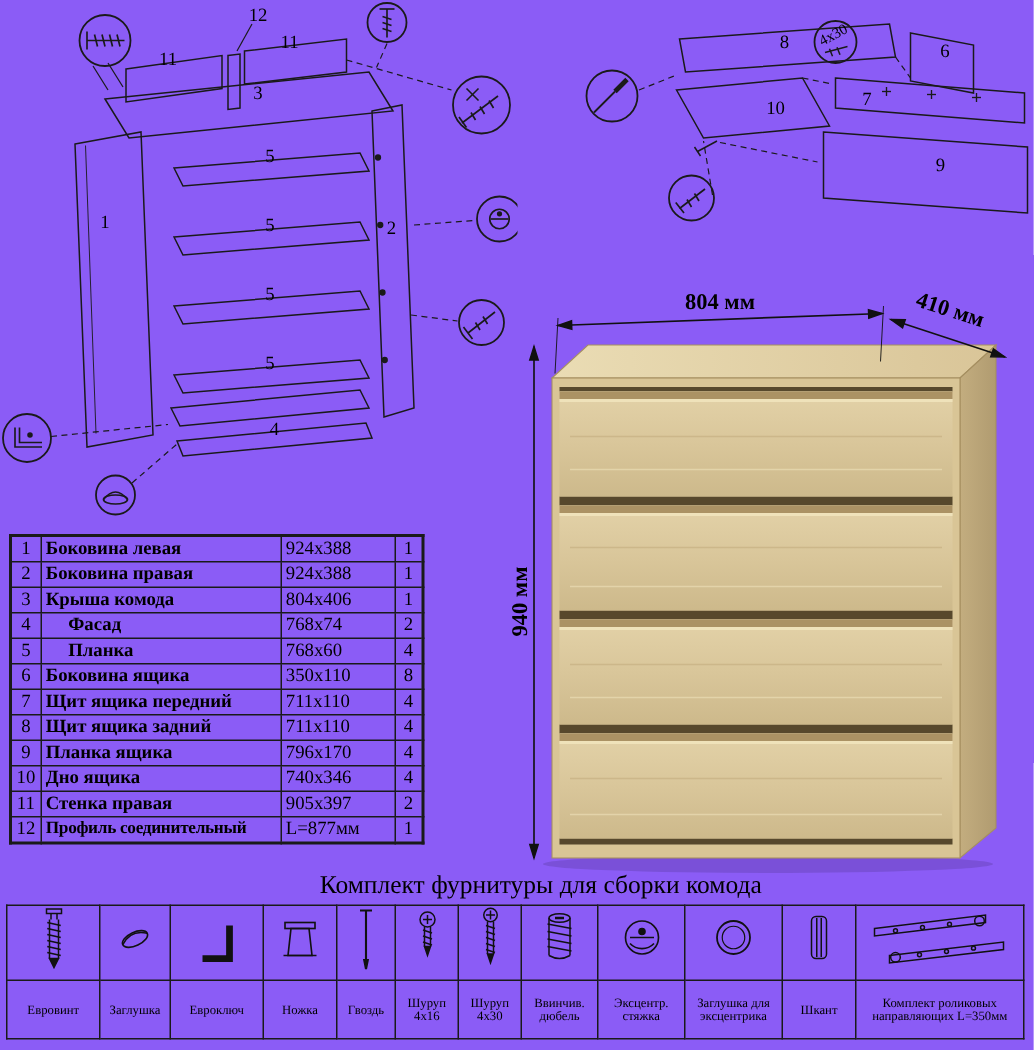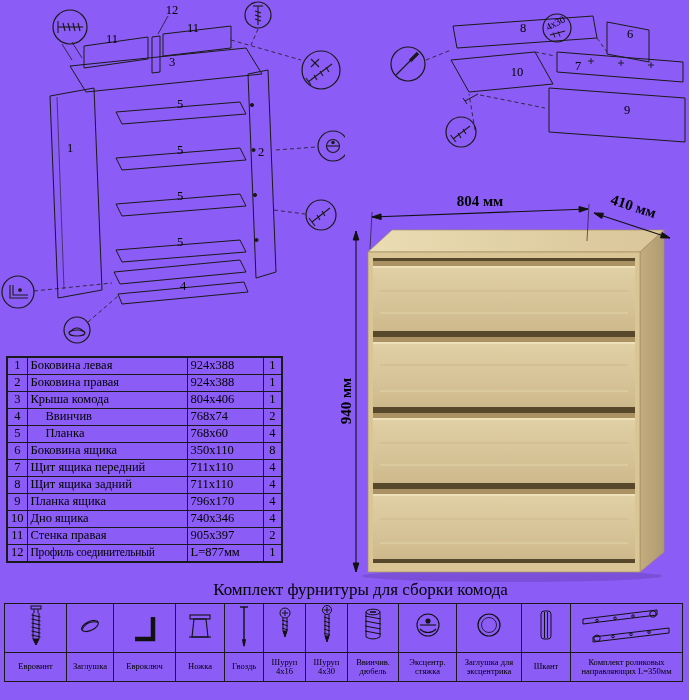--- a/index.html
+++ b/index.html
@@ -15,36 +15,36 @@
   table { border-collapse: collapse; }
 
   
   .parts { position: absolute; left: 6px; top: 356px; }
   .parts td {
     border: 1px solid #1a1a1a; font-size: 12.5px; line-height: 1.1;
     padding: 1px 3px; height: 17px; white-space: nowrap;
   }
   .parts { border: 2px solid #1a1a1a; }
   .parts td.c-num  { width: 20px; text-align: center; padding: 1px 1px; }
-  .parts td.c-name { width: 160px; }
+  .parts td.c-name { width: 160px; font-weight: bold; }
   .parts td.c-size { width: 76px; text-align: left; }
   .parts td.c-qty  { width: 19px; text-align: center; }
   .parts tr:nth-child(4) td.c-name,
   .parts tr:nth-child(5) td.c-name { padding-left: 18px; }
   .parts tr:nth-child(12) td.c-name { font-size: 11.5px; letter-spacing: -0.2px; }
 
   
   .hw-title {
     position: absolute; left: 16px; top: 580px; width: 689px;
     text-align: center; font-size: 17px;
   }
   .hw { position: absolute; left: 4px; top: 603px; table-layout: fixed; border: 1px solid #1a1a1a; }
   .hw td { border: 1px solid #1a1a1a; text-align: center; vertical-align: middle; padding: 0; overflow: hidden; }
   .hw tr.icons td { height: 44px; }
-  .hw tr.names td { height: 29px; font-size: 8.5px; line-height: 1.08; padding: 0 1px; }
+  .hw tr.names td { height: 29px; font-size: 8.5px; line-height: 1.08; padding: 10px 1px; }
   .hw tr.qtys  td { height: 16px; font-size: 12.5px; }
 
   svg text { font-family: "Liberation Serif", "DejaVu Serif", serif; }
   .numtext { font-size: 12.5px; }
   .dimtext { font-family: "Liberation Sans", "DejaVu Sans", sans-serif; font-weight: bold; font-size: 15px; }
 </style>
 </head>
 <body>
 
 <div class="sheet">
@@ -295,21 +295,21 @@
         <td class="c-qty">1</td>
       </tr>
       <tr>
         <td class="c-num">3</td>
         <td class="c-name">Крыша комода</td>
         <td class="c-size">804x406</td>
         <td class="c-qty">1</td>
       </tr>
       <tr>
         <td class="c-num">4</td>
-        <td class="c-name">Ввинчив</td>
+        <td class="c-name">Фасад</td>
         <td class="c-size">768x74</td>
         <td class="c-qty">2</td>
       </tr>
       <tr>
         <td class="c-num">5</td>
         <td class="c-name">Планка</td>
         <td class="c-size">768x60</td>
         <td class="c-qty">4</td>
       </tr>
       <tr>

